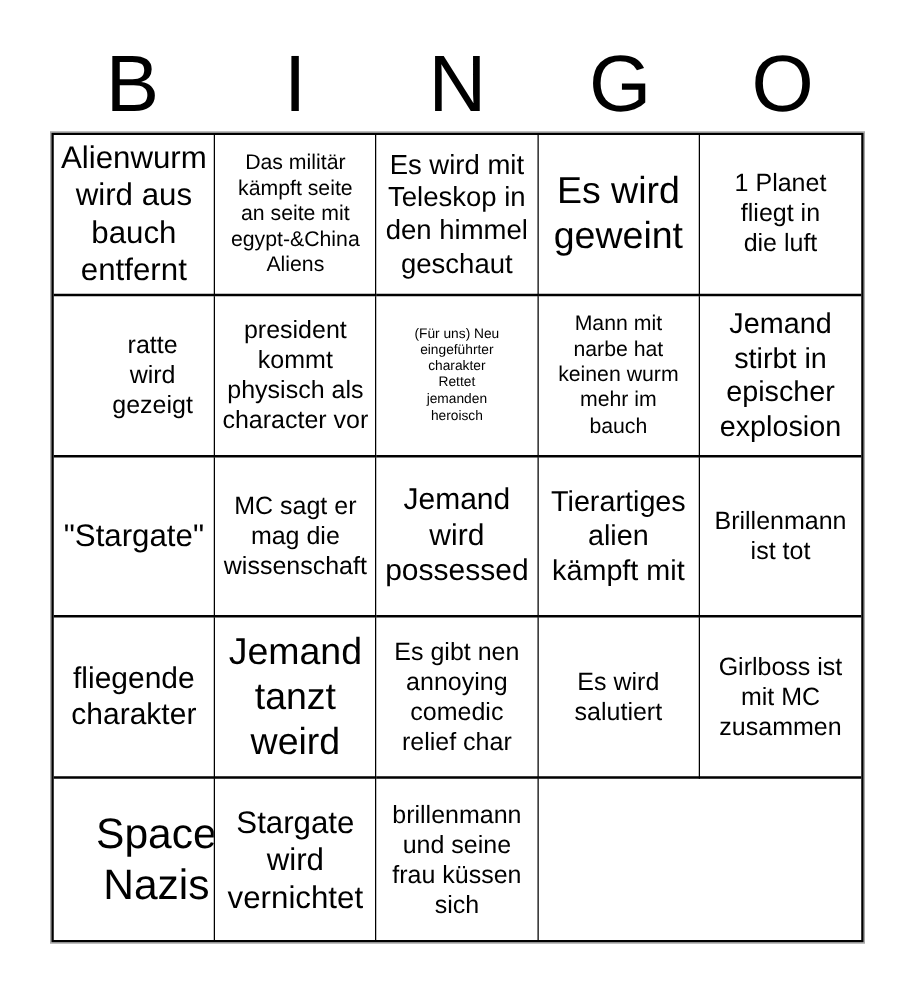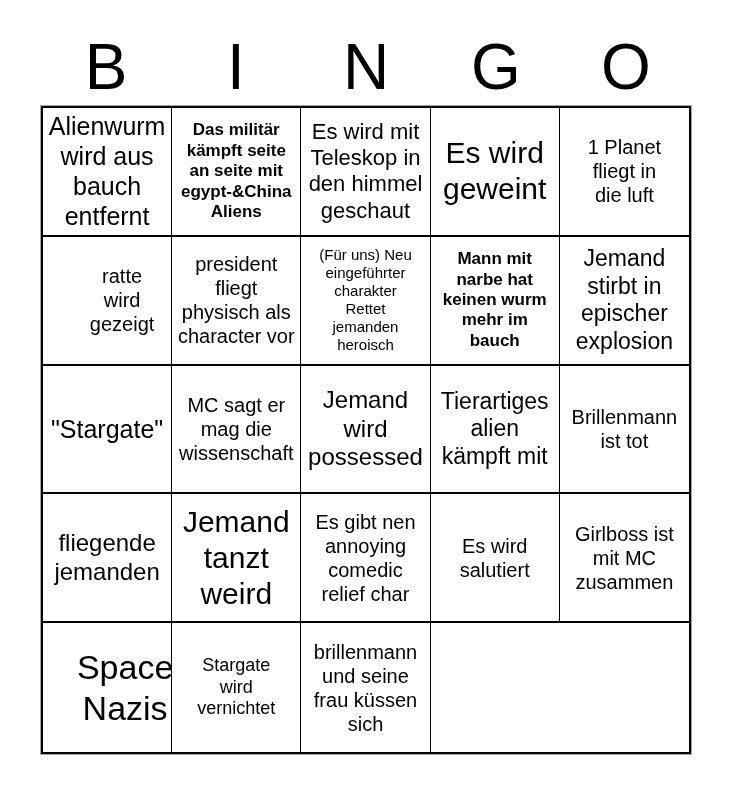--- a/index.html
+++ b/index.html
@@ -55,24 +55,24 @@
     text-align: center;
     padding: 2px 3px;
     overflow: hidden;
   }
   .cell:nth-child(5n) { border-right: none; }
   .cell:nth-child(n+21) { border-bottom: none; }
   .cell-text {
     white-space: pre-line;
     line-height: 1.2;
   }
-  .f15 { font-size: 15px; }
-  .f17 { font-size: 17px; font-weight: bold; }
+  .f15 { font-size: 11px; }
+  .f17 { font-size: 17px; }
   .f20 { font-size: 20px; }
-  .f21 { font-size: 18px; text-align: center; }
+  .f21 { font-size: 25px; text-align: center; }
   .f22 { font-size: 22px; text-align: center; }
   .f23 { font-size: 23px; }
   .f24 { font-size: 24px; }
   .f25 { font-size: 25px; }
   .f26 { font-size: 20px; margin-left: 30px; }
   .f27 { font-size: 20px; }
   .f30 { font-size: 30px; }
   .f34 { font-size: 34px; margin-left: 36px; }
 </style>
 </head>
@@ -116,21 +116,21 @@
 fliegt in
 die luft</span>
     </div>
   <div class="cell">
       <span class="cell-text f26">ratte
 wird
 gezeigt</span>
     </div>
   <div class="cell">
       <span class="cell-text f20">president
-fliegt
+kommt
 physisch als
 character vor</span>
     </div>
   <div class="cell">
       <span class="cell-text f15">(Für uns) Neu
 eingeführter
 charakter
 Rettet
 jemanden
 heroisch</span>
@@ -167,21 +167,21 @@
       <span class="cell-text f23">Tierartiges
 alien
 kämpft mit</span>
     </div>
   <div class="cell">
       <span class="cell-text f20">Brillenmann
 ist tot</span>
     </div>
   <div class="cell">
       <span class="cell-text f24">fliegende
-jemanden</span>
+charakter</span>
     </div>
   <div class="cell">
       <span class="cell-text f30">Jemand
 tanzt
 weird</span>
     </div>
   <div class="cell">
       <span class="cell-text f20">Es gibt nen
 annoying
 comedic

